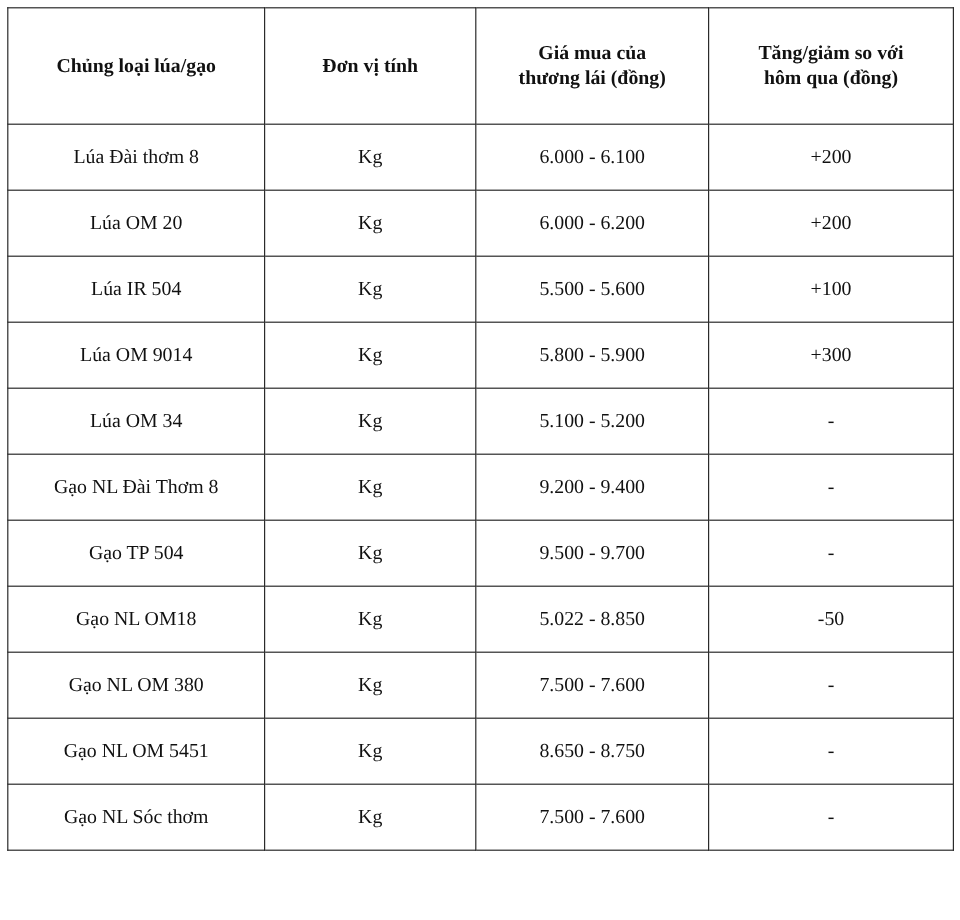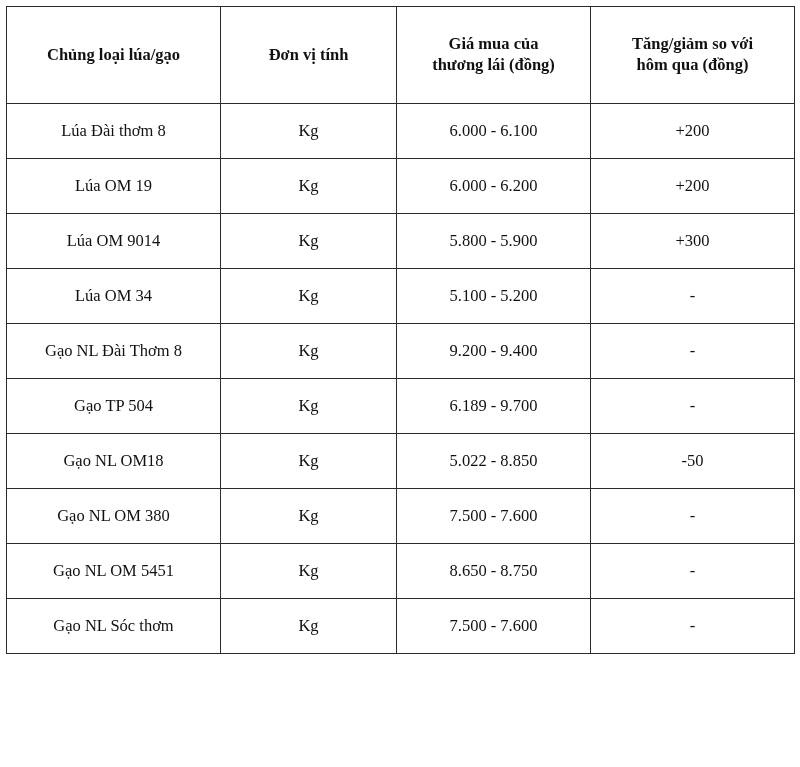--- a/index.html
+++ b/index.html
@@ -83,24 +83,30 @@
       </tr>
     </thead>
     <tbody>
       <tr>
         <td>Lúa Đài thơm 8</td>
         <td>Kg</td>
         <td>6.000 - 6.100</td>
         <td>+200</td>
       </tr>
       <tr>
-        <td>Lúa OM 19</td>
+        <td>Lúa OM 20</td>
         <td>Kg</td>
         <td>6.000 - 6.200</td>
         <td>+200</td>
+      </tr>
+      <tr>
+        <td>Lúa IR 504</td>
+        <td>Kg</td>
+        <td>5.500 - 5.600</td>
+        <td>+100</td>
       </tr>
       <tr>
         <td>Lúa OM 9014</td>
         <td>Kg</td>
         <td>5.800 - 5.900</td>
         <td>+300</td>
       </tr>
       <tr>
         <td>Lúa OM 34</td>
         <td>Kg</td>
@@ -109,21 +115,21 @@
       </tr>
       <tr>
         <td>Gạo NL Đài Thơm 8</td>
         <td>Kg</td>
         <td>9.200 - 9.400</td>
         <td>-</td>
       </tr>
       <tr>
         <td>Gạo TP 504</td>
         <td>Kg</td>
-        <td>6.189 - 9.700</td>
+        <td>9.500 - 9.700</td>
         <td>-</td>
       </tr>
       <tr>
         <td>Gạo NL OM18</td>
         <td>Kg</td>
         <td>5.022 - 8.850</td>
         <td>-50</td>
       </tr>
       <tr>
         <td>Gạo NL OM 380</td>

